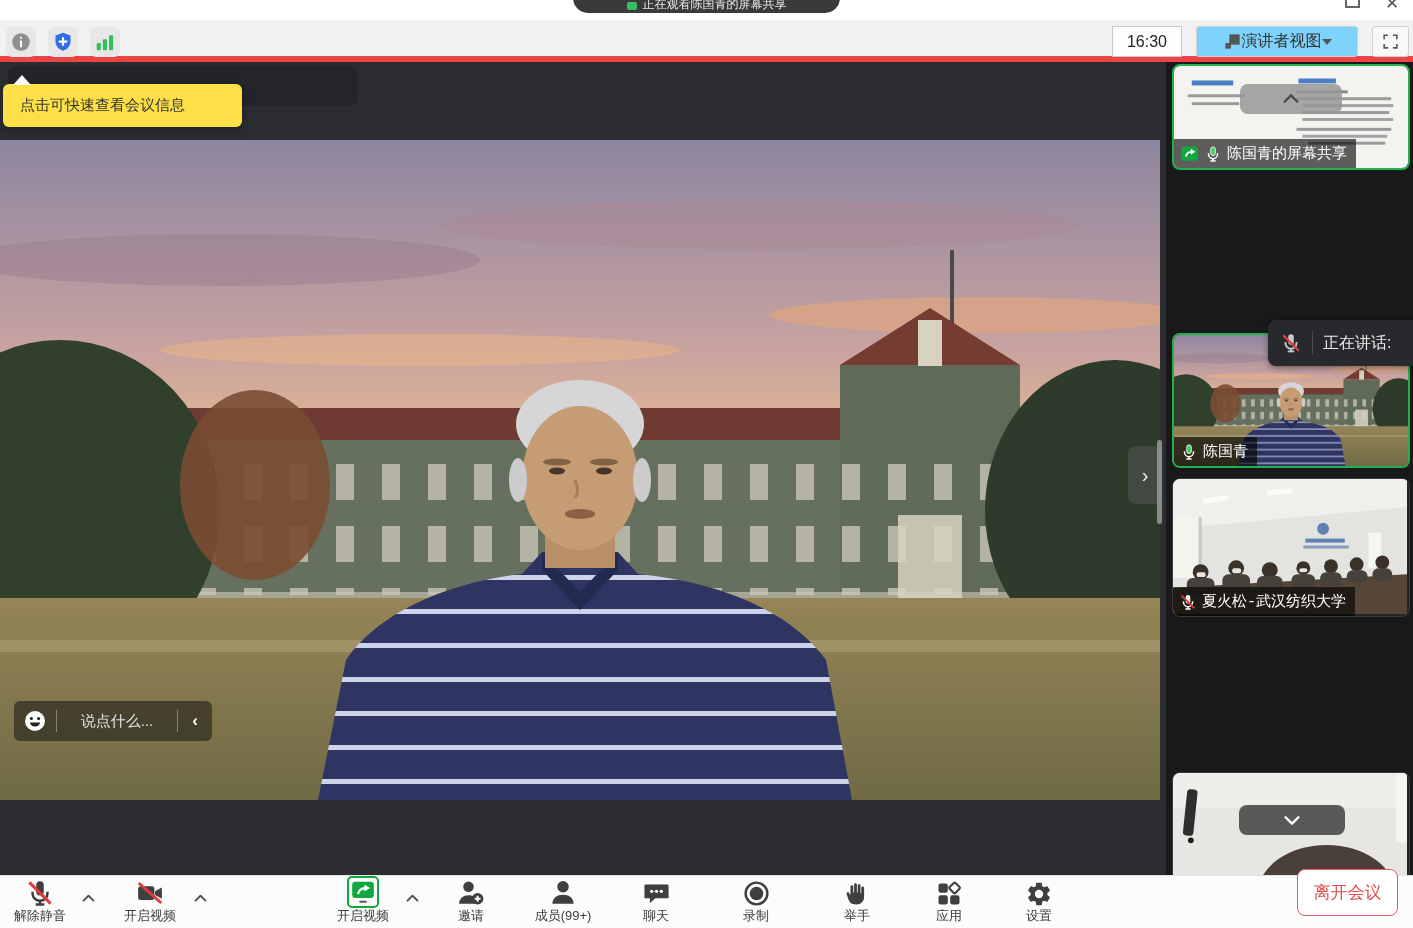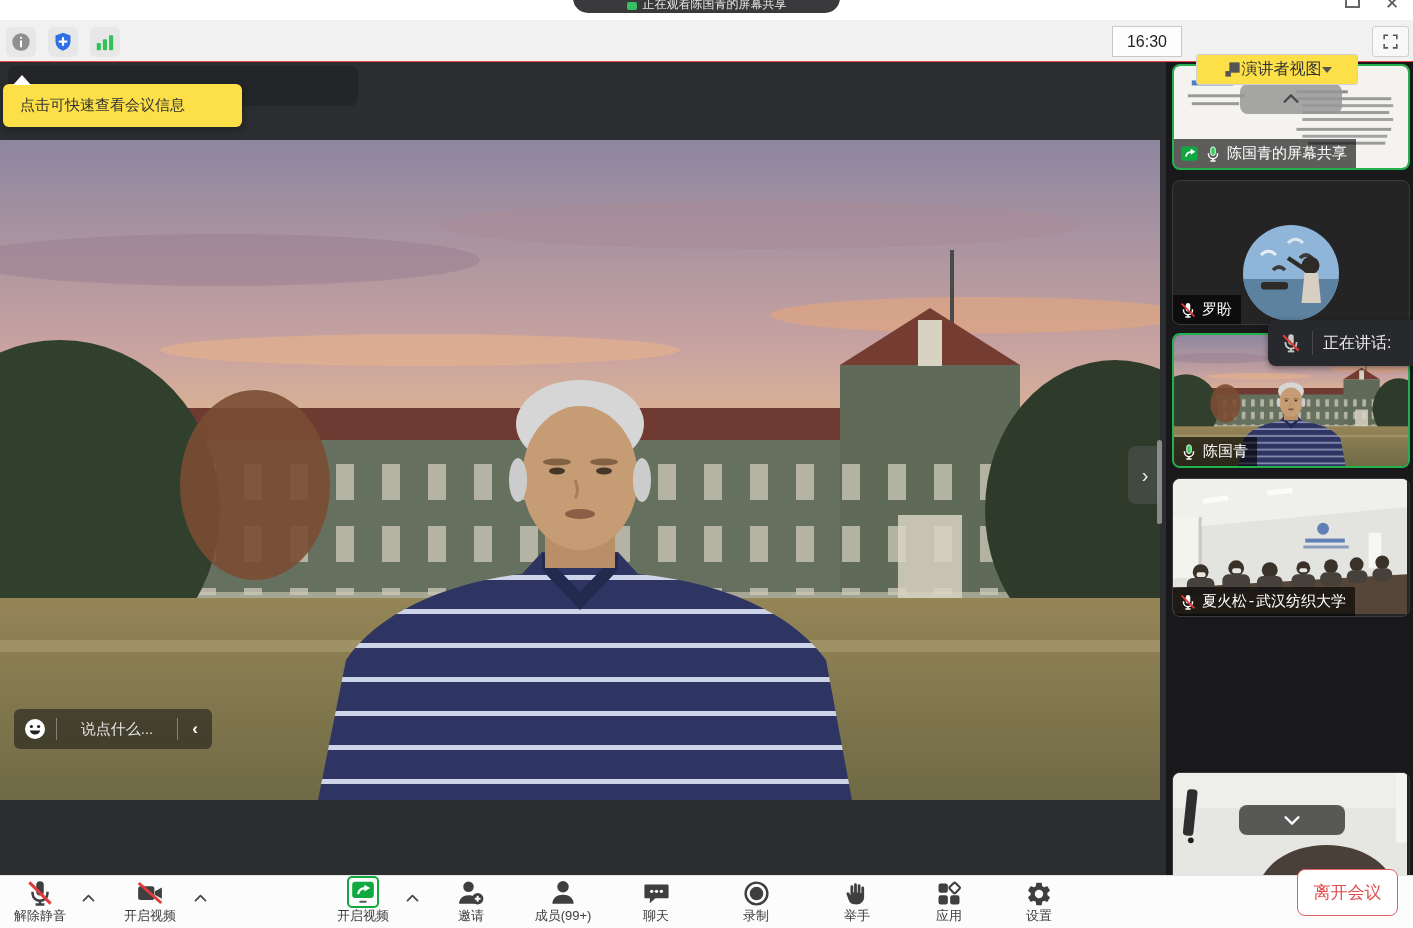--- a/index.html
+++ b/index.html
@@ -10,45 +10,45 @@
   .titlebar { position:absolute; left:0; top:0; width:1413px; height:20px; background:#ffffff; z-index:40; }
   .title-pill { position:absolute; left:573px; top:-17px; width:267px; height:30px; background:#3a3a3d;
                 border-radius:15px; display:flex; align-items:flex-end; justify-content:center; padding-bottom:3px; }
   .title-pill .dot { width:10px; height:8px; background:#35c15f; border-radius:2px; margin-right:6px; }
   .title-pill span { color:#e9e9e9; font-size:12px; line-height:12px; white-space:nowrap; }
   .win-btn { position:absolute; top:-7px; color:#555; z-index:41; }
   .win-max { left:1345px; width:15px; height:15px; border:2px solid #666; }
   .win-close { left:1385px; font-size:17px; font-weight:bold; }
 
   
-  .appbar { position:absolute; left:0; top:20px; width:1413px; height:42px; background:#f1f1f1; border-bottom:1px solid #ef4444; z-index:30; }
+  .appbar { position:absolute; left:0; top:20px; width:1413px; height:42px; background:#f1f1f1; border-bottom:6px solid #ef4444; z-index:30; }
   .ab-iconbtn { position:absolute; top:7px; width:30px; height:30px; background:#e7e7e7; border-radius:6px;
                 display:flex; align-items:center; justify-content:center; }
   .time-box { position:absolute; left:1112px; top:6px; width:70px; height:31px; background:#fdfdfd; border:1px solid #c9c9c9;
               display:flex; align-items:center; justify-content:center; font-size:16px; color:#222; }
-  .view-btn { position:absolute; left:1196px; top:6px; width:162px; height:31px; background:#fde047; border:1px solid #cfcfcf;
-              border-radius:3px; display:flex; align-items:center; justify-content:center; gap:0; color:#333; font-size:16px;margin-top:28px; }
+  .view-btn { position:absolute; left:1196px; top:6px; width:162px; height:31px; background:#7dd3fc; border:1px solid #cfcfcf;
+              border-radius:3px; display:flex; align-items:center; justify-content:center; gap:0; color:#333; font-size:16px; }
   .fs-btn { position:absolute; left:1372px; top:6px; width:37px; height:31px; background:#f8f8f8; border:1px solid #cfcfcf;
             border-radius:3px; display:flex; align-items:center; justify-content:center; color:#555; }
   .caret-down { width:0; height:0; border-left:5px solid transparent; border-right:5px solid transparent; border-top:6px solid #555; }
 
   
   .stage { position:absolute; left:0; top:62px; width:1413px; height:813px; background:#2c2d30; }
   .video-main { position:absolute; left:0; top:78px; width:1160px; height:660px; overflow:hidden; background:#3a3a3a; }
   .video-main svg { display:block; }
 
   .meeting-pill { position:absolute; left:8px; top:4px; width:350px; height:40px; background:#242528; border-radius:8px; z-index:2; }
   .tooltip { position:absolute; left:3px; top:22px; width:239px; height:43px; background:#fde047; border-radius:6px;
              box-shadow:0 2px 8px rgba(0,0,0,.35); display:flex; align-items:center; padding-left:17px;
              font-size:15px; color:#333; z-index:3; }
   .tooltip .arrow { position:absolute; left:10px; top:-9px; width:0; height:0;
                     border-left:9px solid transparent; border-right:9px solid transparent; border-bottom:10px solid #fff; }
 
   .chat-pill { position:absolute; left:14px; top:639px; width:198px; height:40px; background:rgba(22,22,22,.55);
-               border-radius:6px; display:flex; align-items:center; z-index:3;margin-top:8px; }
+               border-radius:6px; display:flex; align-items:center; z-index:3; }
   .chat-pill .vdiv { width:1px; height:22px; background:rgba(255,255,255,.35); }
   .chat-pill .say { flex:1; text-align:center; color:#e3e3e3; font-size:15px; }
   .chat-pill .back { width:34px; text-align:center; color:#fff; font-size:17px; font-weight:bold; }
 
   .collapse-btn { position:absolute; left:1128px; top:384px; width:34px; height:58px; background:rgba(90,90,90,.45);
                   border-radius:8px; display:flex; align-items:center; justify-content:center; color:#eee; font-size:20px; z-index:3; }
   .v-scrollbar { position:absolute; left:1157px; top:378px; width:5px; height:84px; background:#9a9a9a; border-radius:3px; opacity:.85; z-index:3; }
 
   
   .sidebar { position:absolute; left:1166px; top:62px; width:247px; height:813px; background:#19191b; overflow:hidden; }
@@ -452,33 +452,20 @@
       <svg width="19" height="19">
           <use href="#ic-share-small"></use>
         </svg>
       <svg width="18" height="18">
           <use href="#ic-mic-active"></use>
         </svg>
       <span>陈国青的屏幕共享</span>
     </div>
   </div>
 
-  <div class="tile" style="top:118px;height:145px">
-    <div class="avatar-wrap">
-      <svg width="96" height="96" viewBox="0 0 64 64">
-          <use href="#scene-avatar"></use>
-        </svg>
-    </div>
-    <div class="name-tag">
-      <svg width="18" height="18" style="color:#fff">
-          <use href="#ic-mic-muted"></use>
-        </svg>
-      <span>罗盼</span>
-    </div>
-  </div>
 
   <div class="tile active" style="top:271px;height:135px">
     <svg class="fill" width="234" height="131" viewBox="0 0 1160 660" preserveAspectRatio="xMidYMid slice">
         <use href="#scene-campus"></use>
       </svg>
     <div class="name-tag">
       <svg width="18" height="18">
           <use href="#ic-mic-active"></use>
         </svg>
       <span>陈国青</span>

